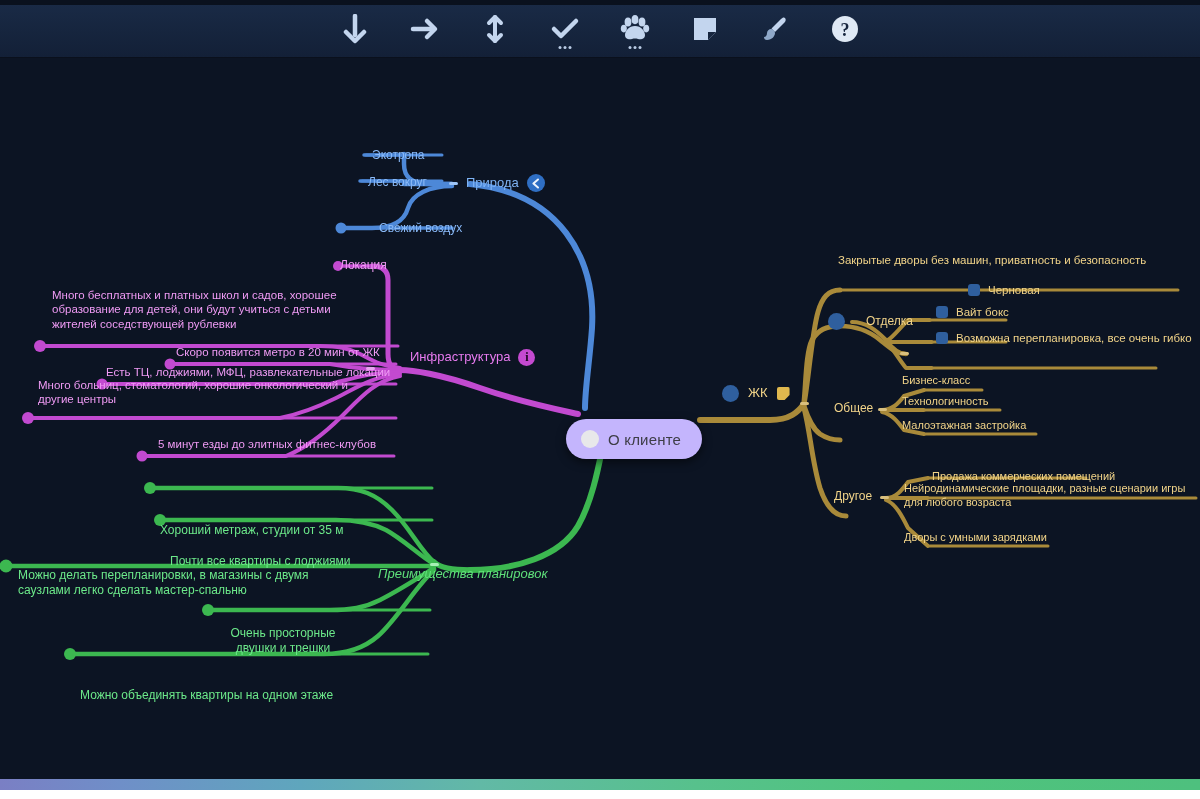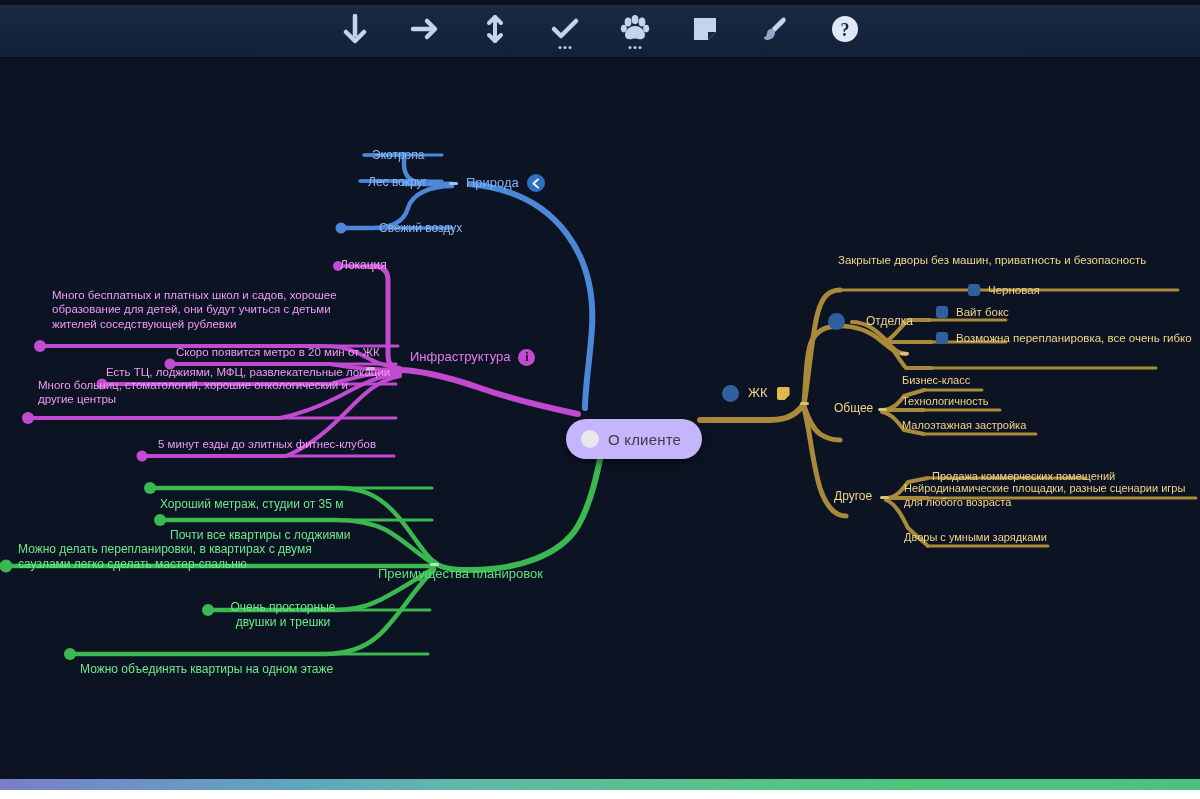--- a/index.html
+++ b/index.html
@@ -42,22 +42,22 @@
     box-shadow:0 3px 10px rgba(0,0,0,.55);
   }
   #central .dot{ width:18px;height:18px;border-radius:50%;background:#e8e8ea;flex:0 0 18px; }
   #central .t{ color:#3d3d46; font-size:15px; letter-spacing:.2px; }
 
   
   .c-blue  { color:#7fb4f5; }
   .c-blue2 { color:#89b9f7; }
   .c-mag   { color:#e87bf0; }
   .c-mag2  { color:#f09bf5; }
-  .c-grn   { color:#5fe07a; }
-  .c-grn2  { color:#6ce98a; }
+  .c-grn   { color:#5fe07a;font-style:italic; }
+  .c-grn2  { color:#6ce98a;margin-top:26px; }
   .c-gold2 { color:#f2d489; } .fs11{font-size:11px} .fs115{font-size:11.5px}
   .fs12{font-size:12px} .fs13{font-size:13px}
 
   
   .mk{ position:absolute; }
   .mk-circle{ width:17px;height:17px;border-radius:50%;background:#2f5f9e; }
   .mk-sq{ width:12px;height:12px;border-radius:3px;background:#2f5f9e; }
   .mk-info{
     width:17px;height:17px;border-radius:50%;background:#c44ad0;
     color:#1a0620;font-size:12px;font-weight:bold;font-family:"Liberation Serif",serif;
@@ -319,21 +319,21 @@
 
     <div class="node c-grn2 fs12" style="left:160px; top:439px;">
       <span class="t">Хороший метраж, студии от 35 м</span>
     </div>
 
     <div class="node c-grn2 fs12" style="left:170px; top:470px;">
       <span class="t">Почти все квартиры с лоджиями</span>
     </div>
 
     <div class="node c-grn2 fs12" style="left:18px; top:484px; width:330px; white-space:normal;">
-      <span class="t">Можно делать  перепланировки, в квартирах с двумя саузлами легко сделать мастер-спальню</span>
+      <span class="t">Можно делать  перепланировки, в магазины с двумя саузлами легко сделать мастер-спальню</span>
     </div>
 
     <div class="node c-grn2 fs12" style="left:218px; top:542px; width:130px; white-space:normal; text-align:center;">
       <span class="t">Очень просторные двушки и трешки</span>
     </div>
 
     <div class="node c-grn2 fs12" style="left:80px; top:604px;">
       <span class="t">Можно объединять квартиры на одном этаже</span>
     </div>
 

